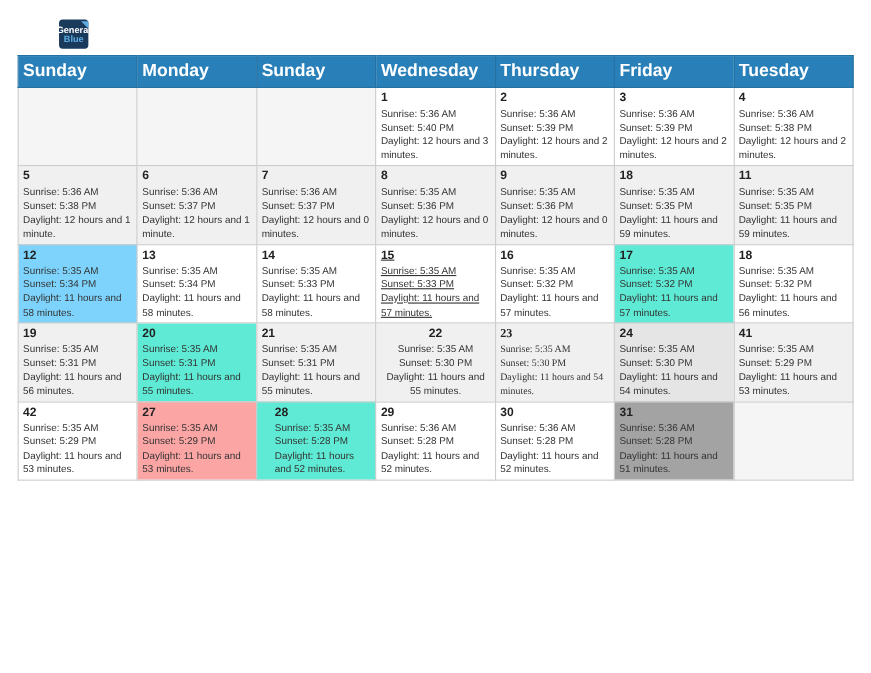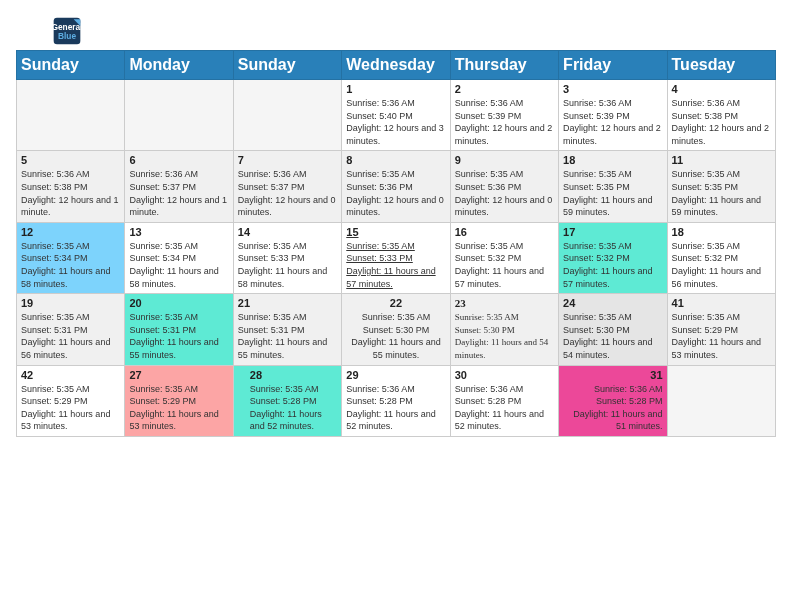--- a/index.html
+++ b/index.html
@@ -302,21 +302,21 @@
           <div class="day-info" style="white-space: pre-line;">Sunrise: 5:36 AM
 Sunset: 5:28 PM
 Daylight: 11 hours and 52 minutes.</div>
         </td>
         <td style="background: rgb(255, 255, 255);">
           <span class="day-number">30</span>
           <div class="day-info" style="white-space: pre-line;">Sunrise: 5:36 AM
 Sunset: 5:28 PM
 Daylight: 11 hours and 52 minutes.</div>
         </td>
-        <td style="background: #ec4899; text-align: right;">
+        <td style="background: #a3a3a3;">
           <span class="day-number">31</span>
           <div class="day-info" style="white-space: pre-line;">Sunrise: 5:36 AM
 Sunset: 5:28 PM
 Daylight: 11 hours and 51 minutes.</div>
         </td>
         <td class="empty"></td>
       </tr>
     </tbody>
 </table>
 

